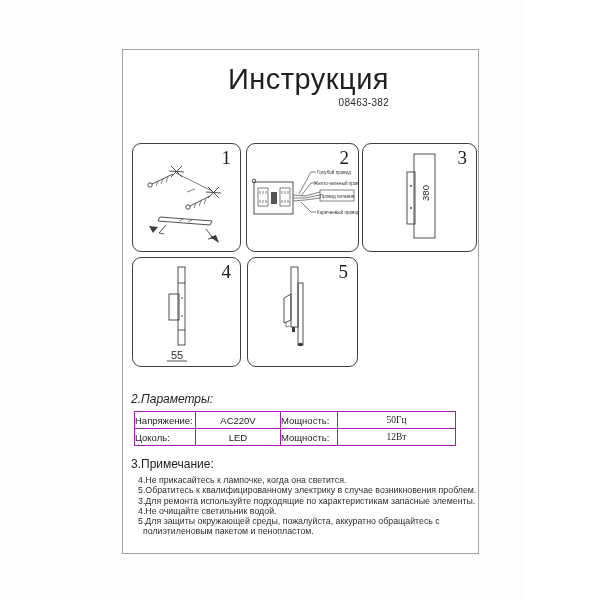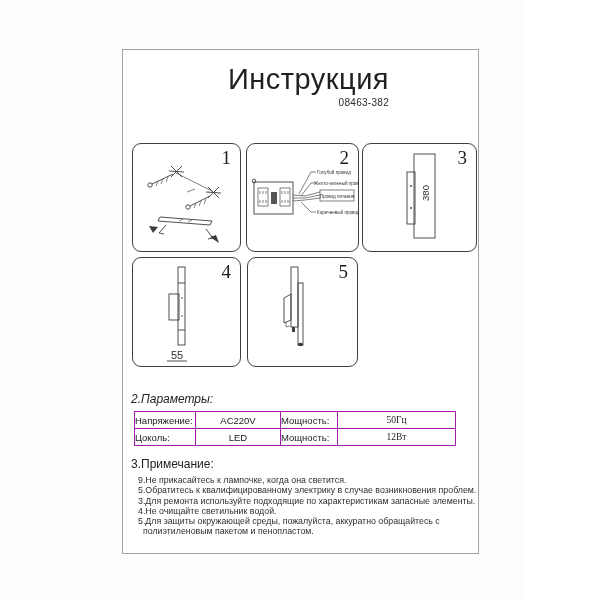--- a/index.html
+++ b/index.html
@@ -159,21 +159,21 @@
         <td class="val c1">LED</td>
         <td class="lbl c2">Мощность:</td>
         <td class="val c3">12Вт</td>
       </tr>
     </tbody>
       </table>
 
     <div class="sec-heading" style="top:407px;text-align:right;">3.Примечание:</div>
 
     <div class="notes">
-      <div class="note-line">9.Не прикасайтесь к лампочке, когда она светится.</div>
+      <div class="note-line">4.Не прикасайтесь к лампочке, когда она светится.</div>
       <div class="note-line">5.Обратитесь к квалифицированному электрику в случае возникновения проблем.</div>
       <div class="note-line">3.Для ремонта используйте подходящие по характеристикам запасные элементы.</div>
       <div class="note-line">4.Не очищайте светильник водой.</div>
       <div class="note-line">5.Для защиты окружающей среды, пожалуйста, аккуратно обращайтесь с</div>
       <div class="note-line note-cont">полиэтиленовым пакетом и пенопластом.</div>
     </div>
 
   </div>
 </div>
 

